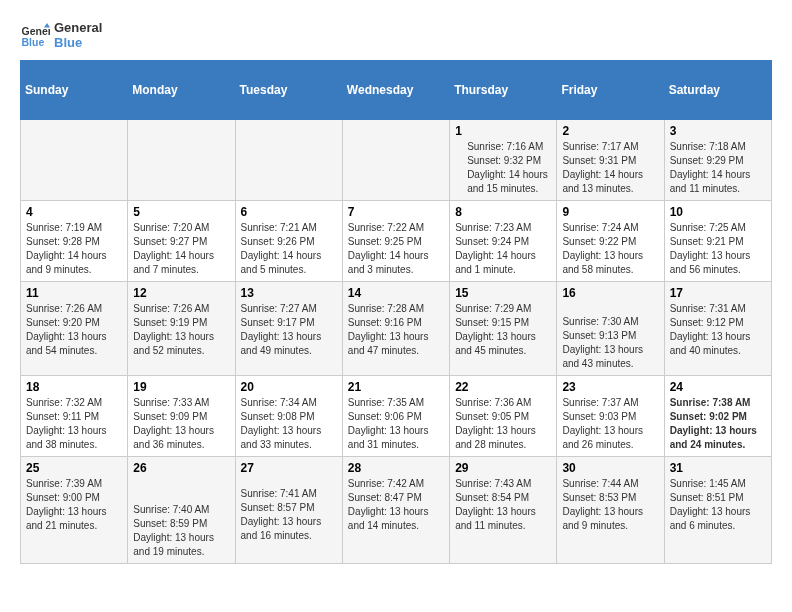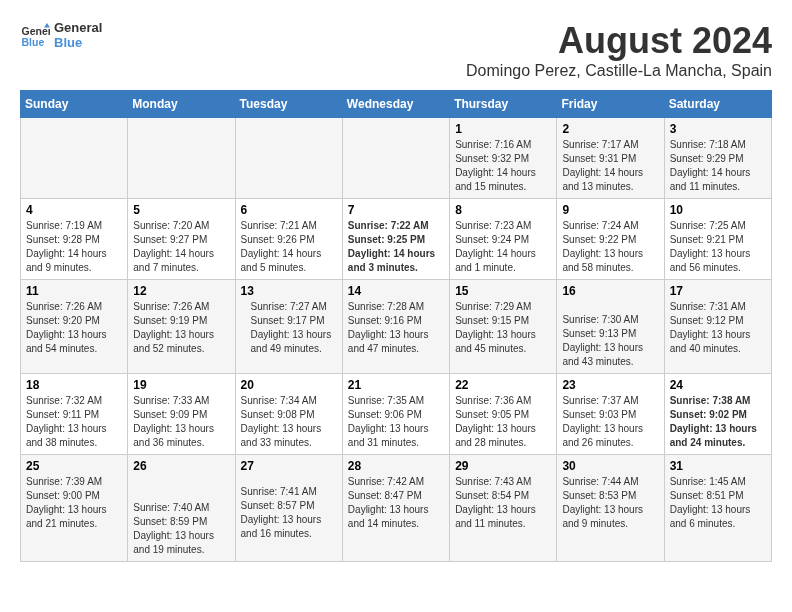--- a/index.html
+++ b/index.html
@@ -38,21 +38,21 @@
       color: #333;
     }
     table {
       width: 100%;
       border-collapse: collapse;
       font-size: 11px;
     }
     thead tr th {
       background-color: #3a7abf;
       color: #fff;
-      padding: 6px 4px;
+      padding: 22px 4px;
       text-align: left;
       font-size: 12px;
       font-weight: bold;
       border: 1px solid #3a7abf;
     }
     tbody tr td {
       border: 1px solid #ccc;
       vertical-align: top;
       padding: 4px 5px;
       width: calc(100% / 7);
@@ -88,24 +88,20 @@
     <svg class="logo-icon" viewBox="0 0 40 40">
       <text x="2" y="20" font-size="14" font-weight="bold" fill="#333">General</text>
       <text x="2" y="34" font-size="14" font-weight="bold" fill="#4a90d9">Blue</text>
       <polygon points="32,10 40,10 36,4" fill="#4a90d9"></polygon>
     </svg>
     <div>
       <div style="font-size:13px;font-weight:bold;color:#333;">General</div>
       <div style="font-size:13px;font-weight:bold;color:#4a90d9;">Blue</div>
     </div>
   </div>
-  <div class="title-block">
-    <div class="main-title">August 2024</div>
-    <div class="subtitle">Domingo Perez, Castille-La Mancha, Spain</div>
-  </div>
 </div>
 
 <table>
   <thead>
     <tr>
     <th>Sunday</th>
         <th>Monday</th>
         <th>Tuesday</th>
         <th>Wednesday</th>
         <th>Thursday</th>
@@ -114,21 +110,21 @@
       </tr>
   </thead>
   <tbody id="calendar-body">
   <tr>
         <td class="empty"></td>
         <td class="empty"></td>
         <td class="empty"></td>
         <td class="empty"></td>
         <td>
           <span class="day-number">1</span>
-          <div class="day-info" style="white-space: pre-line;">Sunrise: 7:16 AM
+          <div class="day-info" style="white-space: pre-line; margin-left: 12px;">Sunrise: 7:16 AM
 Sunset: 9:32 PM
 Daylight: 14 hours and 15 minutes.</div>
         </td>
         <td>
           <span class="day-number">2</span>
           <div class="day-info" style="white-space: pre-line;">Sunrise: 7:17 AM
 Sunset: 9:31 PM
 Daylight: 14 hours and 13 minutes.</div>
         </td>
         <td>
@@ -152,21 +148,21 @@
 Daylight: 14 hours and 7 minutes.</div>
         </td>
         <td>
           <span class="day-number">6</span>
           <div class="day-info" style="white-space: pre-line;">Sunrise: 7:21 AM
 Sunset: 9:26 PM
 Daylight: 14 hours and 5 minutes.</div>
         </td>
         <td>
           <span class="day-number">7</span>
-          <div class="day-info" style="white-space: pre-line; font-weight: bold;">Sunrise: 7:22 AM
+          <div class="day-info" style="white-space: pre-line;">Sunrise: 7:22 AM
 Sunset: 9:25 PM
 Daylight: 14 hours and 3 minutes.</div>
         </td>
         <td>
           <span class="day-number">8</span>
           <div class="day-info" style="white-space: pre-line;">Sunrise: 7:23 AM
 Sunset: 9:24 PM
 Daylight: 14 hours and 1 minute.</div>
         </td>
         <td>
@@ -190,21 +186,21 @@
 Daylight: 13 hours and 54 minutes.</div>
         </td>
         <td>
           <span class="day-number">12</span>
           <div class="day-info" style="white-space: pre-line;">Sunrise: 7:26 AM
 Sunset: 9:19 PM
 Daylight: 13 hours and 52 minutes.</div>
         </td>
         <td>
           <span class="day-number">13</span>
-          <div class="day-info" style="white-space: pre-line; margin-left: 10px;">Sunrise: 7:27 AM
+          <div class="day-info" style="white-space: pre-line;">Sunrise: 7:27 AM
 Sunset: 9:17 PM
 Daylight: 13 hours and 49 minutes.</div>
         </td>
         <td>
           <span class="day-number">14</span>
           <div class="day-info" style="white-space: pre-line;">Sunrise: 7:28 AM
 Sunset: 9:16 PM
 Daylight: 13 hours and 47 minutes.</div>
         </td>
         <td>

